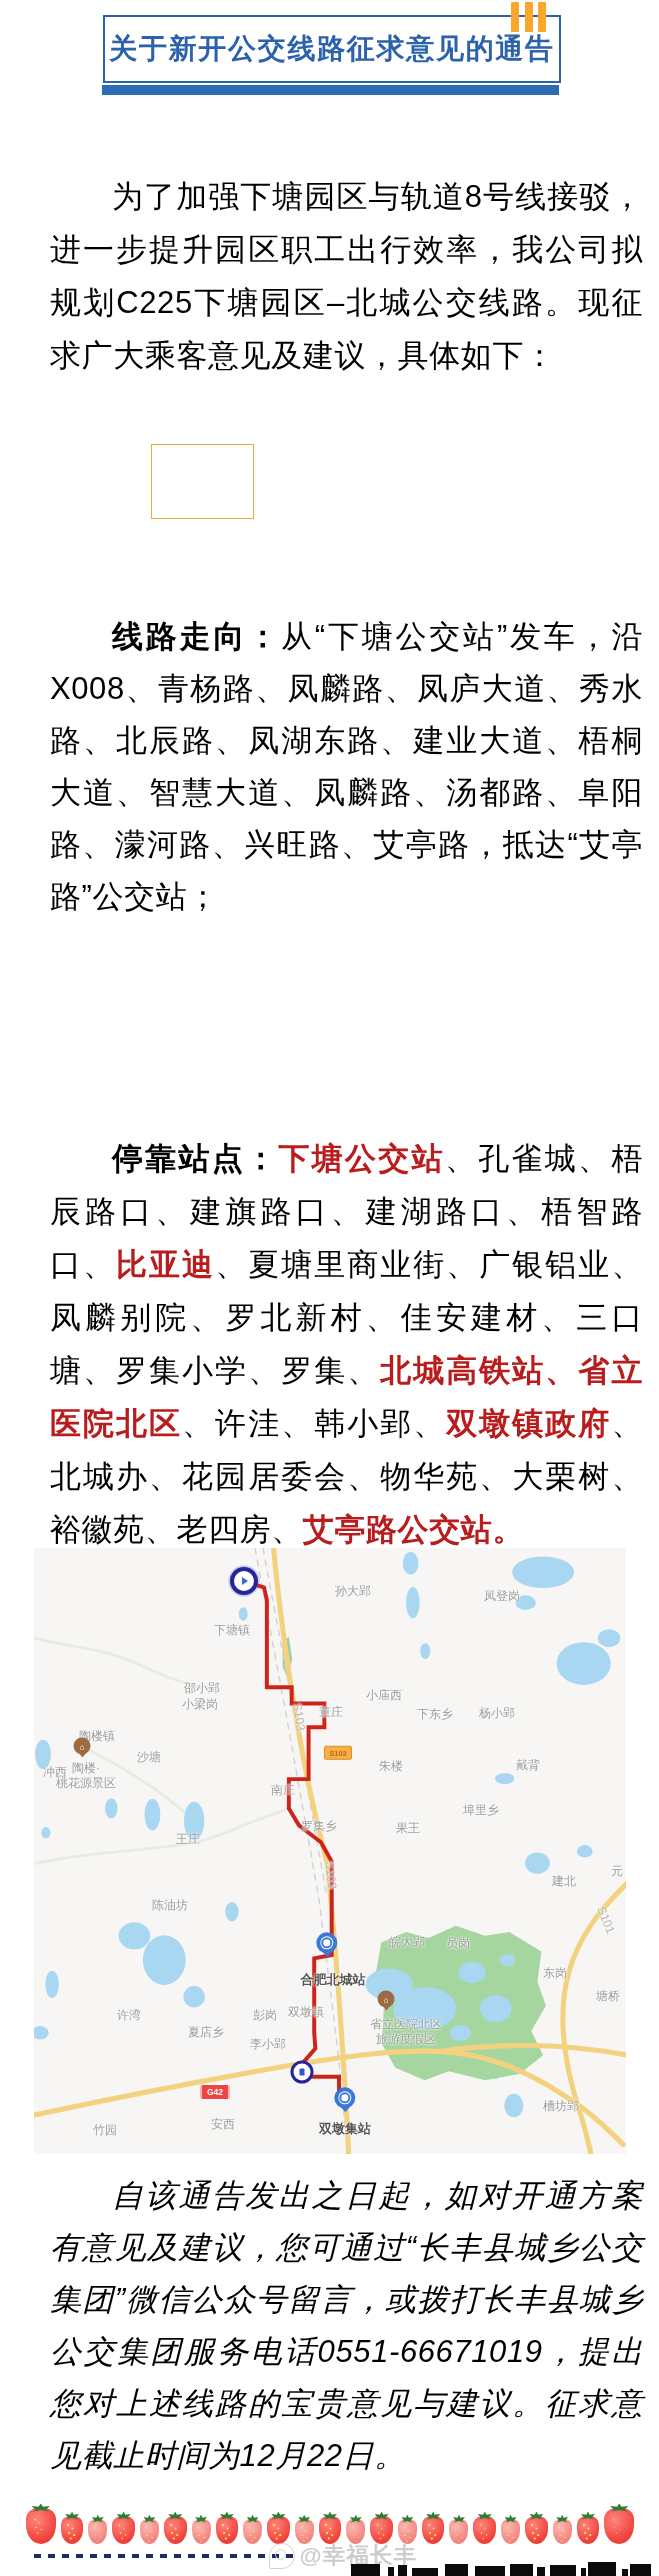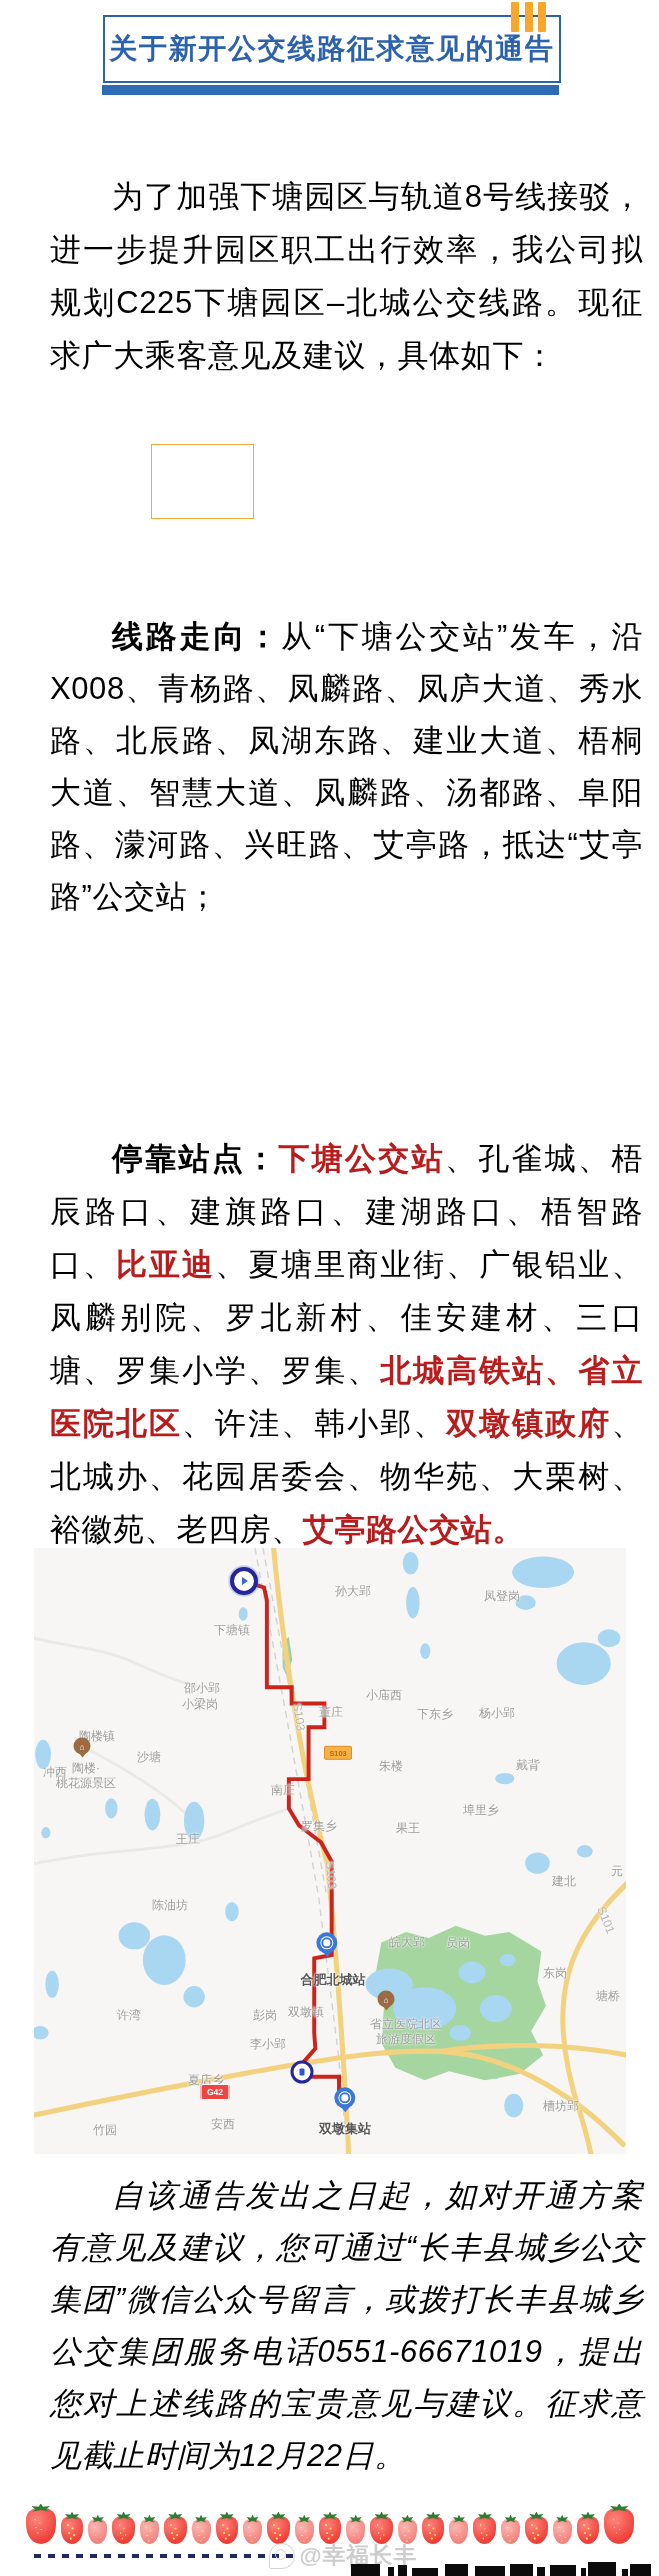--- a/index.html
+++ b/index.html
@@ -165,21 +165,21 @@
         <div class="map-label" style="left: 494px; top: 333px; margin-left: 36px;">建北</div>
         <div class="map-label" style="left: 583px; top: 323px;">元</div>
         <div class="map-label" style="left: 136px; top: 357px;">陈油坊</div>
         <div class="map-label" style="left: 373px; top: 394px;">皖大郢</div>
         <div class="map-label" style="left: 424px; top: 395px;">员岗</div>
         <div class="map-label" style="left: 521px; top: 425px;">东岗</div>
         <div class="map-label" style="left: 272px; top: 448px; margin-top: 16px;">双墩镇</div>
         <div class="map-label" style="left: 574px; top: 448px;">塘桥</div>
         <div class="map-label" style="left: 95px; top: 467px;">许湾</div>
         <div class="map-label" style="left: 231px; top: 467px;">彭岗</div>
-        <div class="map-label" style="left: 172px; top: 484px; margin-top: 48px;">夏店乡</div>
+        <div class="map-label" style="left: 172px; top: 484px;">夏店乡</div>
         <div class="map-label" style="left: 234px; top: 496px;">李小郢</div>
         <div class="map-label" style="left: 527px; top: 558px;">槽坊郢</div>
         <div class="map-label" style="left: 189px; top: 576px;">安西</div>
         <div class="map-label" style="left: 71px; top: 582px;">竹园</div>
         <div class="map-label" style="left: 265px; top: 169px; color: rgb(179, 179, 179); transform: translate(-50%, -50%) rotate(82deg);">S103</div>
         <div class="map-label" style="left: 297px; top: 327px; color: rgb(179, 179, 179); transform: translate(-50%, -50%) rotate(84deg);">S103</div>
         <div class="map-label" style="left: 572px; top: 372px; color: rgb(179, 179, 179); transform: translate(-50%, -50%) rotate(68deg);">S101</div>
         <div class="map-label station" style="left: 299px; top: 432px;">合肥北城站</div>
         <div class="map-label station" style="left: 311px; top: 581px;">双墩集站</div>
         <div class="map-label two" style="left: 52px; top: 228px;">

